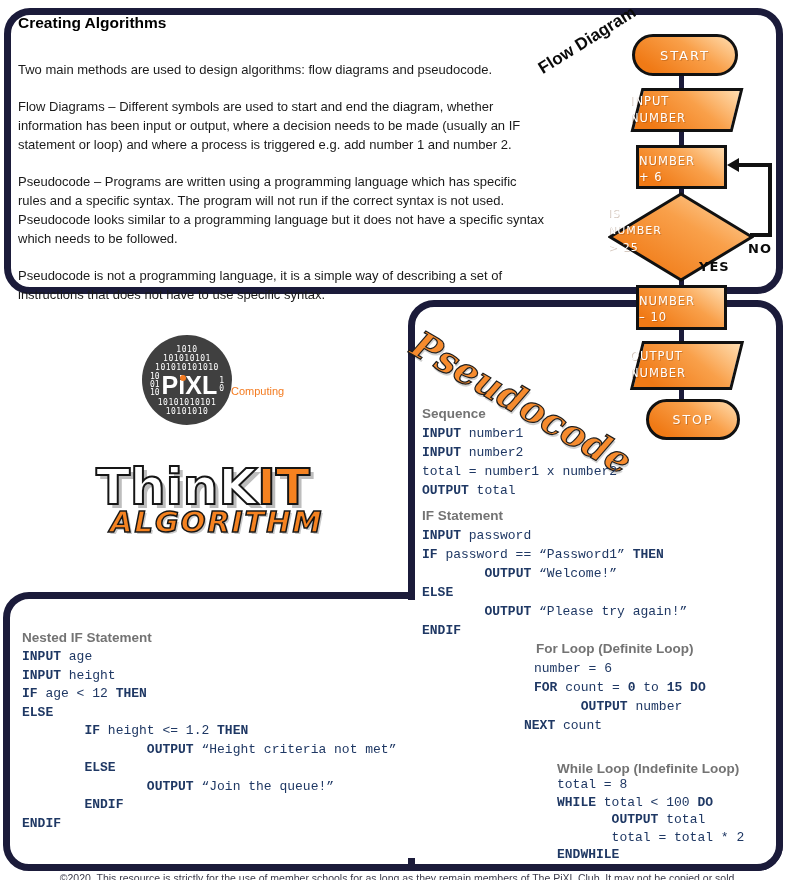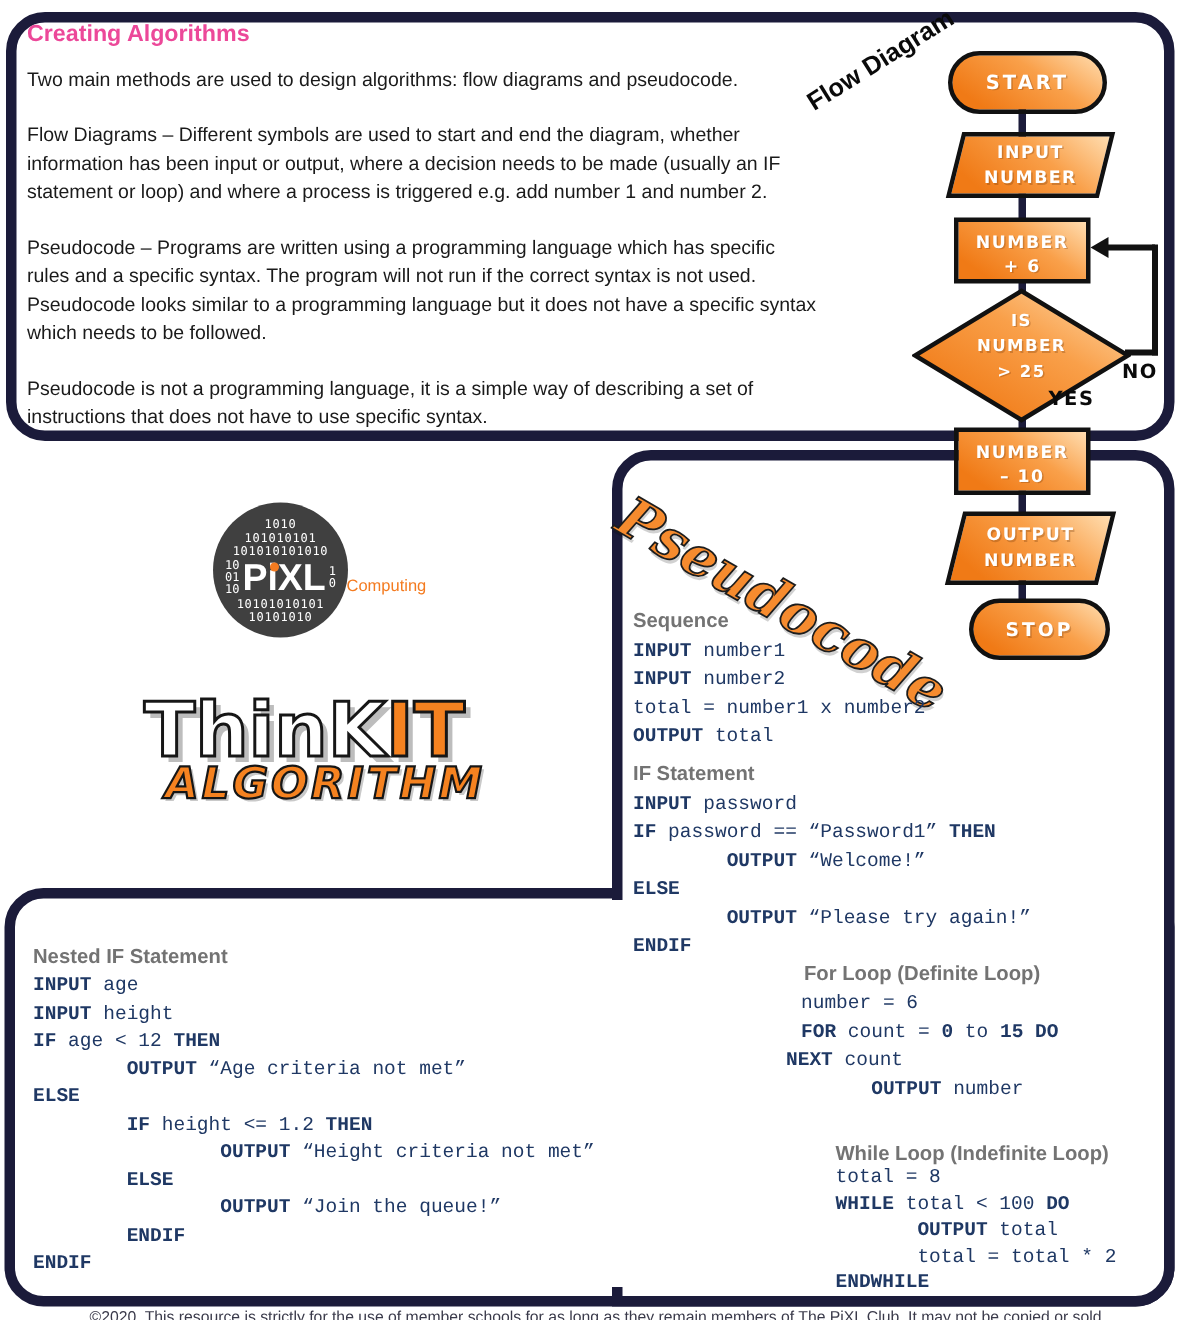--- a/index.html
+++ b/index.html
@@ -12,36 +12,36 @@
     position:absolute;background:#ffffff;
     border:7px solid #1b1b3a;border-radius:26px;box-sizing:border-box;
   }
   #boxA{left:4px;top:8px;width:779px;height:286px;z-index:1;}
   #boxC{left:3px;top:592px;width:780px;height:279px;z-index:1;}
   #boxB{left:408px;top:300px;width:375px;height:571px;z-index:2;border-bottom-left-radius:0;}
   #patch{position:absolute;left:404px;top:600px;width:16px;height:258px;background:#fff;z-index:3;}
 
   
   .intro{position:absolute;left:18px;top:14px;width:528px;z-index:4;color:#1a1a1a;}
-  .intro h1{font-size:15.5px;margin:0 0 11px 0;color:#ec4899;}
+  .intro h1{font-size:15.5px;margin:0 0 28px 0;color:#000000;}
   .intro p{font-size:13px;line-height:19px;margin:0 0 18px 0;}
   .intro b{font-weight:normal;}
 
   
   #flow-label{
     position:absolute;left:540px;top:60px;z-index:5;
     font-size:17px;font-weight:bold;color:#0a0a0a;
     transform:rotate(-32deg);transform-origin:0 50%;white-space:nowrap;
   }
   .oshape{
     background:linear-gradient(215deg,#ffddb0 0%,#f9a04a 40%,#f07a16 85%);
     border:3px solid #111111;box-sizing:border-box;
   }
   .shape-lbl{
-    color:#ffffff;font-weight:bold;text-align:center;
+    color:#ffffff;font-weight:normal;text-align:left;
     letter-spacing:1px;text-shadow:1px 1px 0 rgba(90,40,0,0.25);
     font-family:"DejaVu Sans",sans-serif;
   }
   .stadium{position:absolute;border-radius:22px;display:flex;align-items:center;justify-content:center;z-index:6;}
   #fstart{left:632px;top:34px;width:106px;height:42px;}
   #fstart .shape-lbl{font-size:13px;letter-spacing:2px;}
   #fstop{left:646px;top:399px;width:94px;height:41px;}
   #fstop .shape-lbl{font-size:12.5px;letter-spacing:2px;}
   .pgram{position:absolute;z-index:6;}
   .pgram .pbg{position:absolute;left:6px;right:6px;top:0;bottom:0;transform:skewX(-14deg);
@@ -250,36 +250,35 @@
     <div class="code-line"><span class="kw">ELSE</span></div>
     <div class="code-line"><span>        </span><span class="kw">OUTPUT</span><span> “Please try again!”</span></div>
     <div class="code-line"><span class="kw">ENDIF</span></div>
   </div>
 
 <div id="h-nested" class="code-h">Nested IF Statement</div>
 <div id="code-nested" class="code">
     <div class="code-line"><span class="kw">INPUT</span><span> age</span></div>
     <div class="code-line"><span class="kw">INPUT</span><span> height</span></div>
     <div class="code-line"><span class="kw">IF</span><span> age &lt; 12 </span><span class="kw">THEN</span></div>
-    <div class="code-line"><span>        </span><span class="kw">OUTPUT</span><span> “Age criteria not met”</span></div>
     <div class="code-line"><span class="kw">ELSE</span></div>
     <div class="code-line"><span>        </span><span class="kw">IF</span><span> height &lt;= 1.2 </span><span class="kw">THEN</span></div>
     <div class="code-line"><span>                </span><span class="kw">OUTPUT</span><span> “Height criteria not met”</span></div>
     <div class="code-line"><span>        </span><span class="kw">ELSE</span></div>
     <div class="code-line"><span>                </span><span class="kw">OUTPUT</span><span> “Join the queue!”</span></div>
     <div class="code-line"><span>        </span><span class="kw">ENDIF</span></div>
     <div class="code-line"><span class="kw">ENDIF</span></div>
   </div>
 
 <div id="h-for" class="code-h">For Loop (Definite Loop)</div>
 <div id="code-for" class="code">
     <div class="code-line"><span>number = 6</span></div>
     <div class="code-line"><span class="kw">FOR</span><span> count = </span><span class="kw">0</span><span> to </span><span class="kw">15</span><span> </span><span class="kw">DO</span></div>
+    <div class="code-line"><span>      </span><span class="kw">OUTPUT</span><span> number</span></div>
     <div class="code-line outdent"><span class="kw">NEXT</span><span> count</span></div>
-    <div class="code-line"><span>      </span><span class="kw">OUTPUT</span><span> number</span></div>
   </div>
 
 <div id="h-while" class="code-h">While Loop (Indefinite Loop)</div>
 <div id="code-while" class="code">
     <div class="code-line"><span>total = 8</span></div>
     <div class="code-line"><span class="kw">WHILE</span><span> total &lt; 100 </span><span class="kw">DO</span></div>
     <div class="code-line"><span>       </span><span class="kw">OUTPUT</span><span> total</span></div>
     <div class="code-line"><span>       total = total * 2</span></div>
     <div class="code-line"><span class="kw">ENDWHILE</span></div>
   </div>

